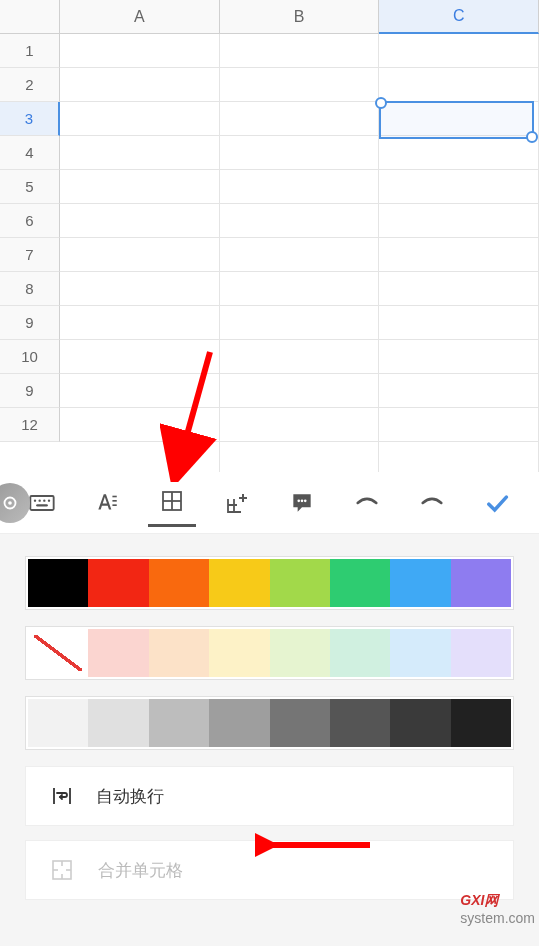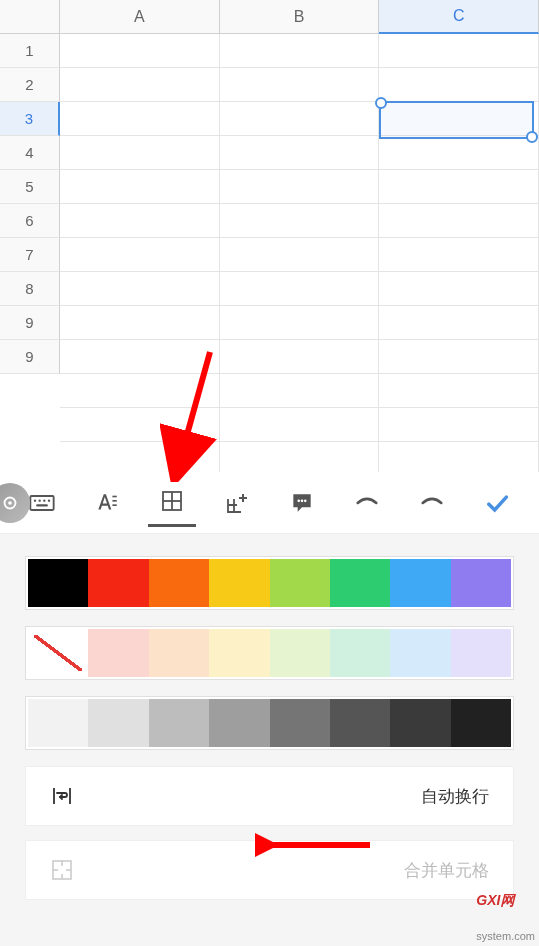--- a/index.html
+++ b/index.html
@@ -27,29 +27,29 @@
     .tool-btn.active { border-bottom: 3px solid #555; }
     .tool-btn.confirm { color: #4a90e2; }
     .lens-btn { position: absolute; left: -10px; width: 40px; height: 40px; border-radius: 50%; background: linear-gradient(135deg, #999, #bbb); display: flex; align-items: center; justify-content: center; overflow: hidden; }
     
     .panel { background: #f5f5f5; padding: 22px 25px 0; height: calc(946px - 472px - 62px); }
     .color-row { display: flex; gap: 0; margin-bottom: 16px; border: 1px solid #e0e0e0; background: #fff; padding: 2px; }
     .swatch { flex: 1; height: 48px; cursor: pointer; }
     .swatch.nofill { background: #fff; position: relative; }
     .swatch.nofill::after { content: ""; position: absolute; left: 6px; top: 6px; right: 6px; bottom: 6px; background: linear-gradient(to top right, transparent 47%, #e53935 47%, #e53935 53%, transparent 53%); }
     
-    .option-row { background: #fff; height: 60px; display: flex; align-items: center; padding: 0 24px; gap: 22px; margin-bottom: 14px; cursor: pointer; border: 1px solid #eee; justify-content: space-between; }
+    .option-row { background: #fff; height: 60px; display: flex; align-items: center; padding: 0 24px; gap: 22px; margin-bottom: 14px; cursor: pointer; border: 1px solid #eee; }
     .option-row.disabled { color: #bbb; gap: 24px; }
     .option-icon { width: 24px; height: 24px; display: flex; align-items: center; justify-content: center; }
     .option-label { font-size: 17px; color: #333; }
     .option-row.disabled .option-label { color: #bbb; }
     
     .arrow-annotation { position: absolute; pointer-events: none; z-index: 100; }
-    .watermark { position: absolute; right: 4px; bottom: 4px; font-size: 14px; font-style: italic; color: #d32f2f; font-weight: bold; }
-    .watermark .sub { font-size: 11px; color: #888; display: block; font-style: normal; font-weight: normal; margin-top: 20px; }
+    .watermark { position: absolute; right: 4px; bottom: 20px; font-size: 14px; font-style: italic; color: #d32f2f; font-weight: bold; }
+    .watermark .sub { font-size: 14px; color: #888; display: block; font-style: normal; font-weight: normal; }
   </style>
 </head>
 <body>
 
 <div class="grid-area">
   <div class="corner-cell"></div>
   <div class="col-headers" id="col-headers">
       <div class="col-header">A</div>
       <div class="col-header">B</div>
       <div class="col-header selected">C</div>
@@ -57,21 +57,23 @@
   <div class="row-headers" id="row-headers">
       <div class="row-header">1</div>
       <div class="row-header">2</div>
       <div class="row-header selected">3</div>
       <div class="row-header">4</div>
       <div class="row-header">5</div>
       <div class="row-header">6</div>
       <div class="row-header">7</div>
       <div class="row-header">8</div>
       <div class="row-header">9</div>
+      <div class="row-header">10</div>
       <div class="row-header">9</div>
+      <div class="row-header">12</div>
     </div>
   <div class="cells" id="cells">
       <div class="cell-row">
         <div class="cell"></div>
         <div class="cell"></div>
         <div class="cell"></div>
       </div>
       <div class="cell-row">
         <div class="cell"></div>
         <div class="cell"></div>

